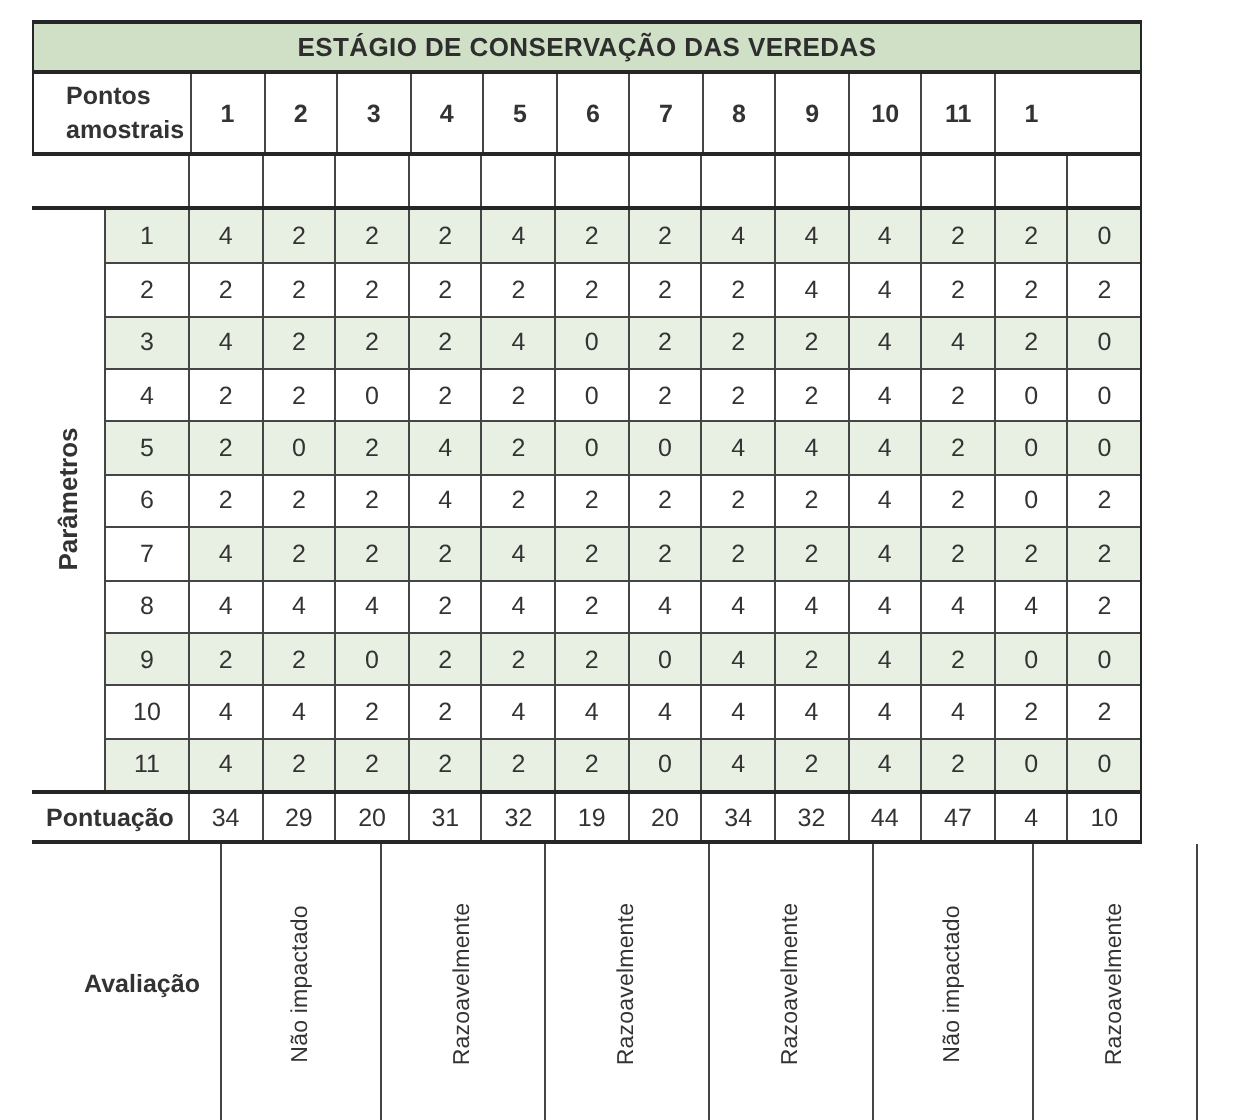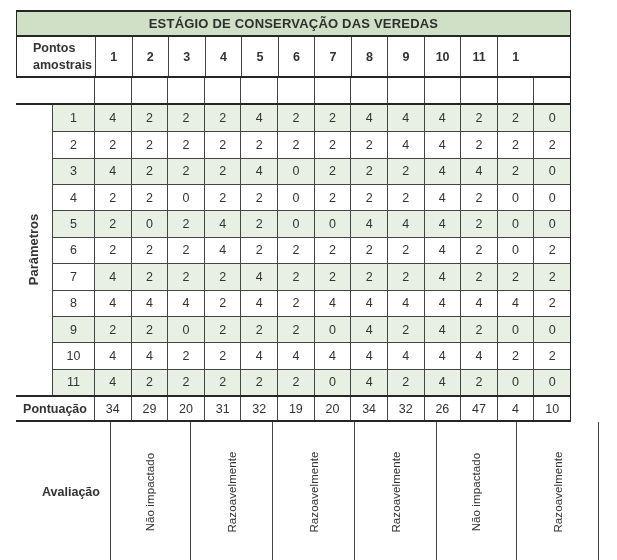--- a/index.html
+++ b/index.html
@@ -265,21 +265,21 @@
     <div class="cell score-label">Pontuação</div>
   <div class="cell bl">34</div>
       <div class="cell bl">29</div>
       <div class="cell bl">20</div>
       <div class="cell bl">31</div>
       <div class="cell bl">32</div>
       <div class="cell bl">19</div>
       <div class="cell bl">20</div>
       <div class="cell bl">34</div>
       <div class="cell bl">32</div>
-      <div class="cell bl">26</div>
+      <div class="cell bl">44</div>
       <div class="cell bl">47</div>
       <div class="cell bl">4</div>
       <div class="cell bl">10</div>
     </div>
 
   <div class="grid-row eval-row">
     <div class="cell eval-label">Avaliação</div>
   <div class="cell bl eval-cell">
         <span class="vert">Não impactado</span>
       </div>

